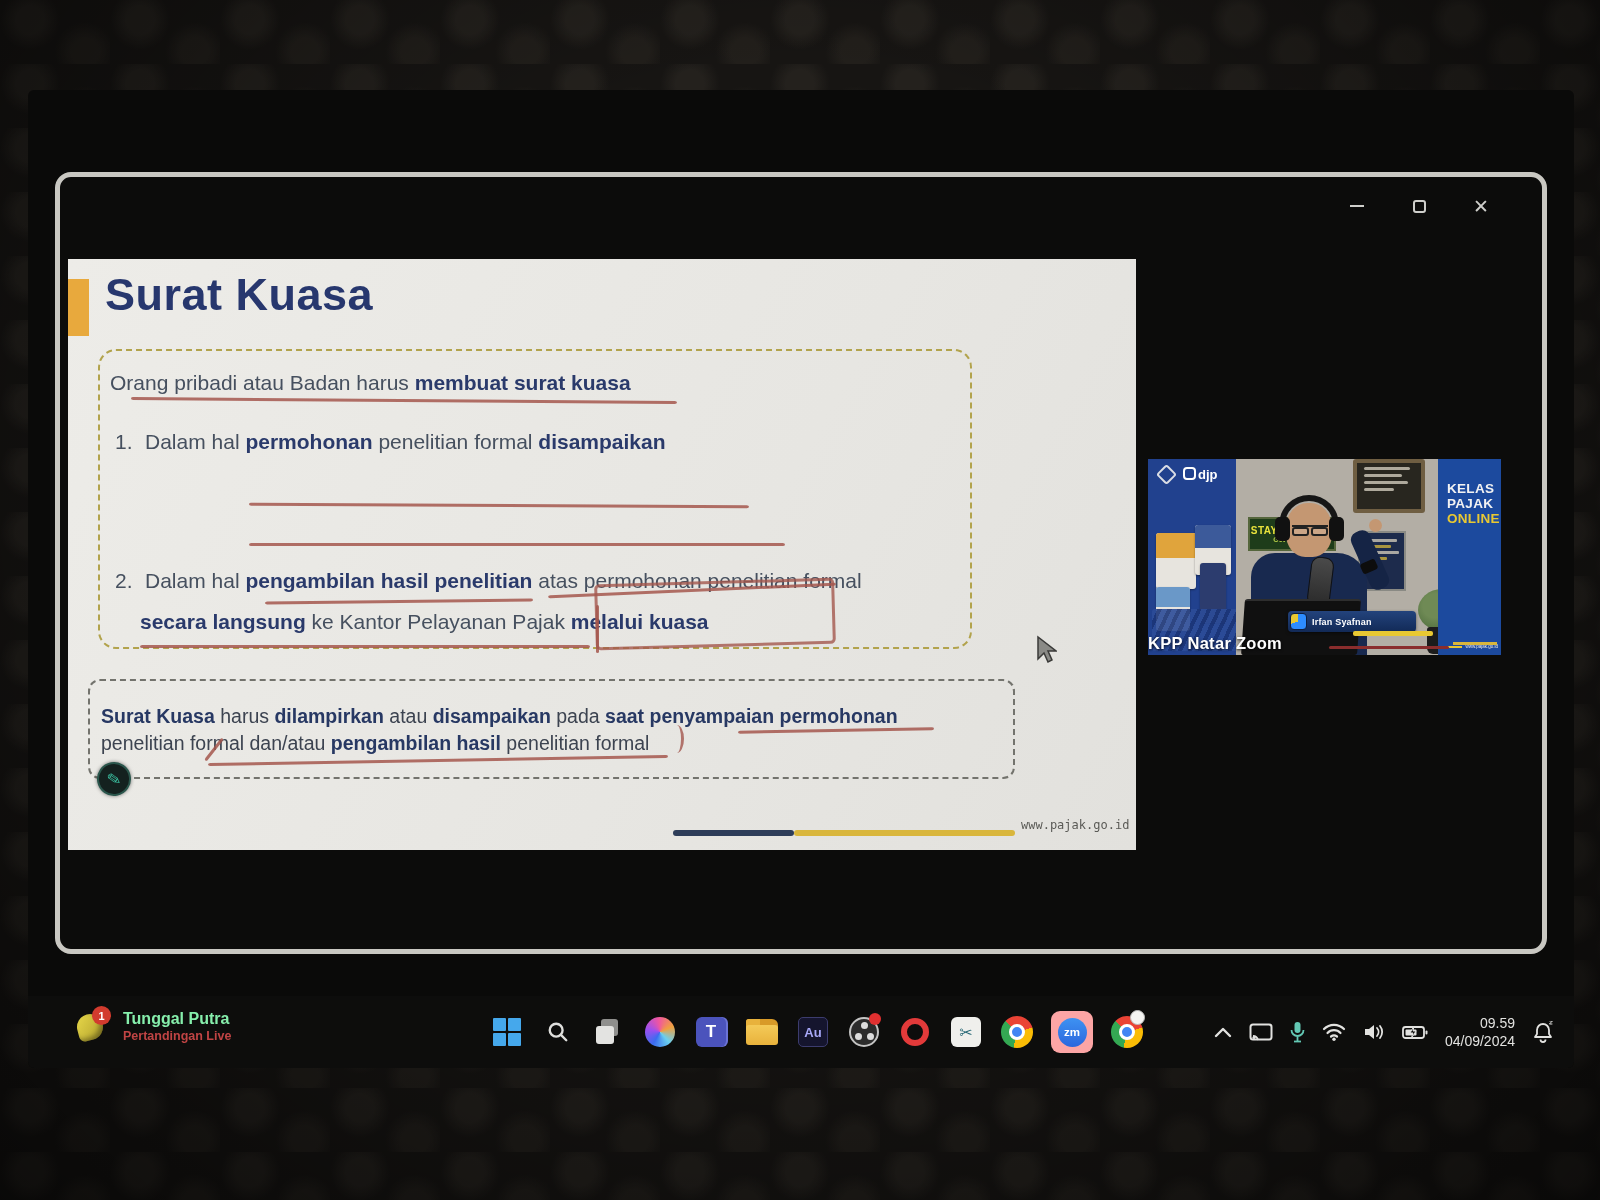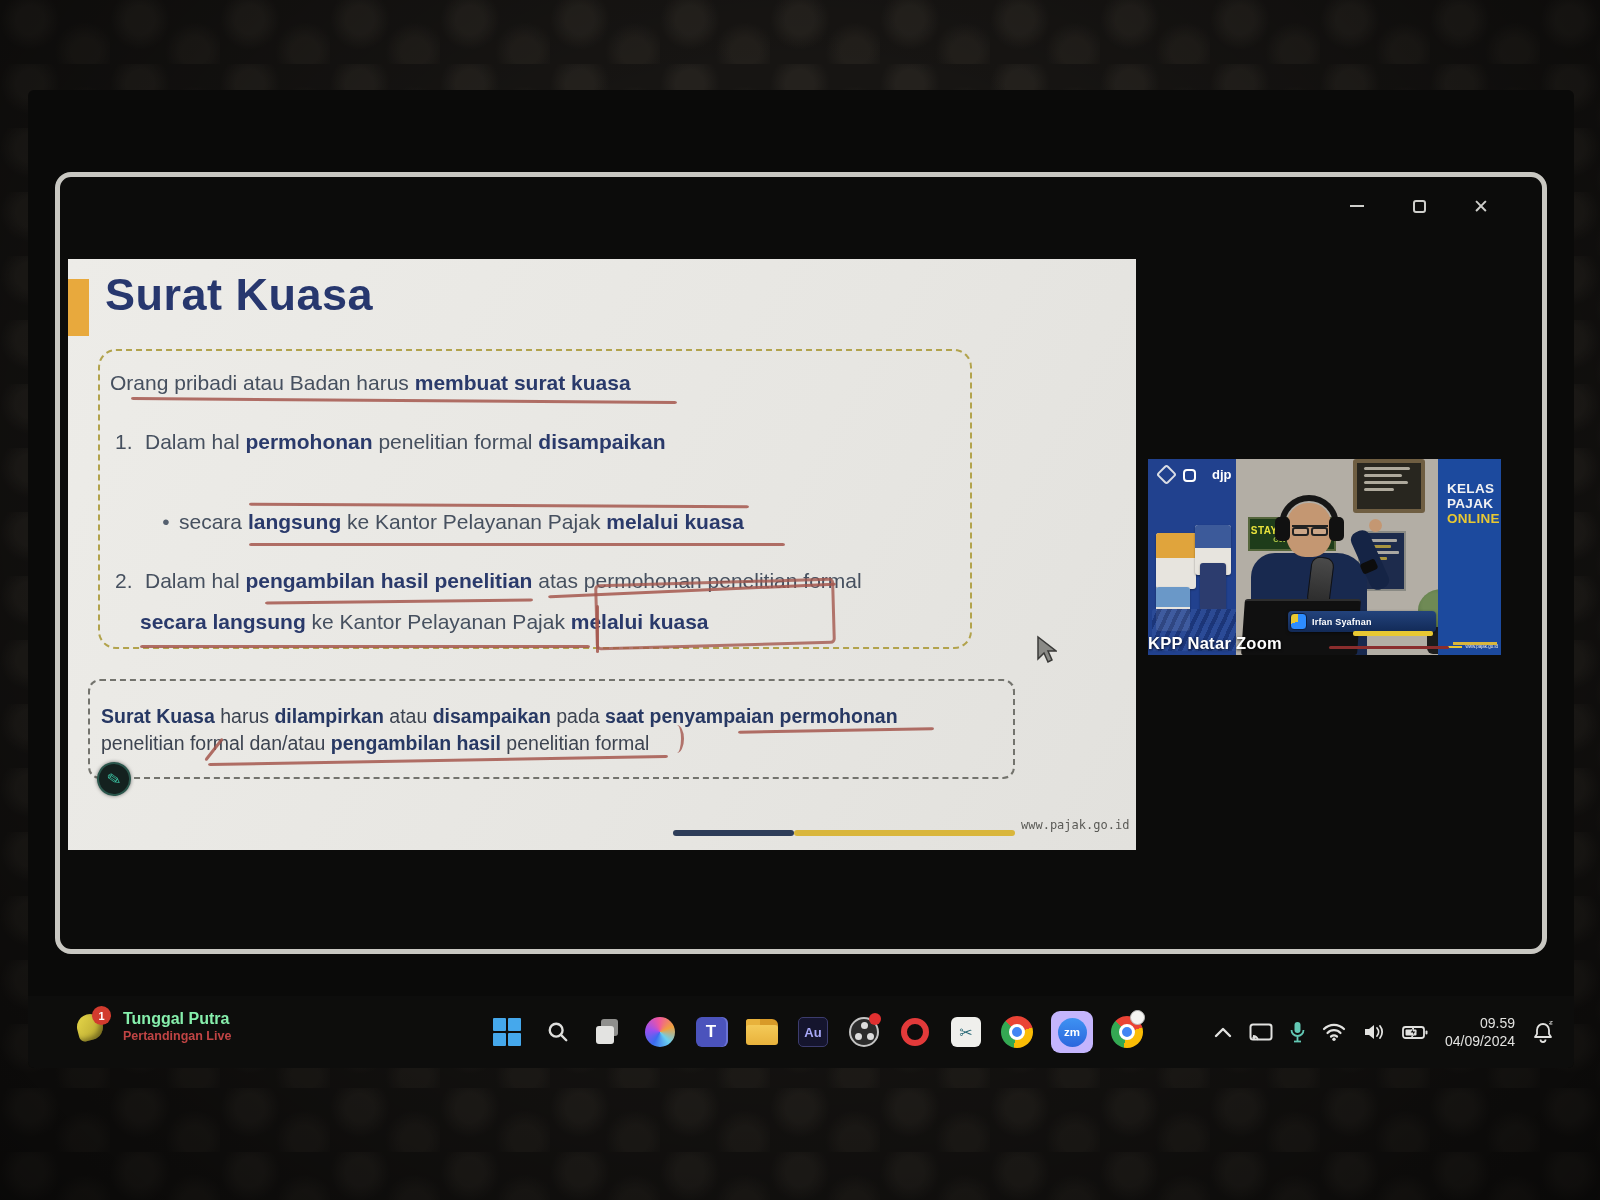--- a/index.html
+++ b/index.html
@@ -115,25 +115,25 @@
 
   .feed-banner{ position:absolute; right:0; top:0; width:63px; height:196px; background:#1c4a9e; padding-top:22px; }
   .feed-banner .bl{ color:#f2f2f2; font-weight:bold; font-size:13.5px; line-height:1.12; padding-left:9px; letter-spacing:.3px; }
   .feed-banner .bl.y{ color:#e8c832; }
   .banner-foot{ position:absolute; bottom:6px; left:4px; right:3px; display:flex; align-items:center; gap:3px; }
   .banner-foot .dash{ flex:1; height:2px; background:#e8c832; }
   .banner-foot .u{ color:#e8e8e8; font-size:4.5px; white-space:nowrap; }
 
   .feed-logos{ position:absolute; left:11px; top:8px; display:flex; align-items:center; gap:9px; z-index:5; }
   .emblem{ width:15px; height:15px; border:2px solid #eee; transform:rotate(45deg); border-radius:3px; opacity:.9; }
-  .djp-wrap{ display:flex; align-items:flex-end; gap:16px; }
+  .djp-wrap{ display:flex; align-items:flex-start; gap:2px; }
   .djp-sq{ width:13px; height:13px; border:2.5px solid #fff; border-radius:4px; }
   .djp-txt{ color:#fff; font-weight:bold; font-size:13px; }
 
-  .nametag{ position:absolute; left:140px; top:152px; width:148px; height:21px;
+  .nametag{ position:absolute; left:140px; top:152px; width:128px; height:21px;
     background:linear-gradient(180deg,#23437c,#122a57); border-radius:4px; display:flex; align-items:center; box-shadow:0 1px 3px rgba(0,0,0,.5); }
   .nt-logo{ width:17px; height:17px; margin-left:2px; border-radius:4px;
     background:conic-gradient(#2d8cff 0 70%, #e8c832 0 100%); border:1px solid #0d1e40; }
   .nt-text{ color:#fff; font-size:9px; font-weight:bold; margin-left:5px; letter-spacing:.2px; }
   .nt-bar{ position:absolute; left:205px; top:172px; width:80px; height:5px; background:#e8c832; border-radius:2px; }
   .feed-label{ position:absolute; left:0; bottom:2px; color:#fff; font-size:16.5px; font-weight:bold;
     text-shadow:0 1px 3px rgba(0,0,0,.8); letter-spacing:.3px; z-index:6; }
   .feed-redline{ position:absolute; right:52px; bottom:6px; width:120px; height:3px; background:#8a2d2d; border-radius:2px; }
   .feed-yellowline{ position:absolute; right:4px; bottom:10px; width:44px; height:3px; background:#d9b63c; }
 
@@ -182,21 +182,21 @@
   .snip{ width:30px; height:30px; background:#efefec; border-radius:6px; display:flex; align-items:center; justify-content:center;
     color:#2a6a78; font-size:16px; }
 
   .chrome{ position:relative; width:32px; height:32px; border-radius:50%;
     background:conic-gradient(from -45deg,#ea4335 0 33%,#fbbc05 0 66%,#34a853 0 100%); }
   .chrome .inner{ position:absolute; left:8px; top:8px; width:16px; height:16px; border-radius:50%;
     background:#4285f4; border:3px solid #fff; }
   .chrome .badge{ position:absolute; right:-2px; top:-6px; width:15px; height:15px; border-radius:50%;
     background:#f4f4f2; border:1px solid #bbb; }
 
-  .zoom-wrap{ width:42px; height:42px; background:#c4b5fd; border-radius:9px; display:flex; align-items:center; justify-content:center; }
+  .zoom-wrap{ width:42px; height:42px; background:#fca5a5; border-radius:9px; display:flex; align-items:center; justify-content:center; }
   .zoom-circ{ width:29px; height:29px; border-radius:50%; background:linear-gradient(180deg,#3e92f2,#2b67dd);
     color:#fff; font-weight:bold; font-size:11.5px; display:flex; align-items:center; justify-content:center; }
 
   .tray{ position:absolute; right:20px; top:0; height:72px; display:flex; align-items:center; gap:17px; color:#e2e2e0; }
   .tray svg{ display:block; }
   .tray .mic-ic{ color:#63c8b4; }
   .clock{ text-align:right; font-size:14px; line-height:1.3; color:#e2e2e0; cursor:default; }
 
   .search-glass{ width:22px; height:22px; }
 </style>
@@ -225,21 +225,20 @@
         <div class="slide-title">Surat Kuasa</div>
 
         <div class="dashed-box1"></div>
         <div class="dashed-box2"></div>
 
         <div class="sline" style="left:42px; top:112px;"><span>Orang pribadi atau Badan harus </span><b>membuat surat kuasa</b></div>
 
         <div class="sline" style="left:47px; top:171px;"><span class="num">1.</span><span>Dalam hal </span><b>permohonan</b><span> penelitian formal </span><b>disampaikan</b></div>
 
 
-        <div class="sline" style="left:85px; top:251px;"><span class="blt">•</span><span>secara </span><b>langsung</b><span> ke Kantor Pelayanan Pajak </span><b>melalui kuasa</b></div>
 
         <div class="sline" style="left:47px; top:310px;"><span class="num">2.</span><span>Dalam hal </span><b>pengambilan hasil penelitian</b><span> atas permohonan penelitian formal</span></div>
 
         <div class="sline" style="left:72px; top:351px;"><b>secara langsung</b><span> ke Kantor Pelayanan Pajak </span><b>melalui kuasa</b></div>
 
         <div class="b2line" style="left:33px; top:473px;"><span>penelitian formal dan/atau </span><b>pengambilan hasil</b><span> penelitian formal</span></div>
 
         <div class="b2line" style="left:33px; top:446px;"><b>Surat Kuasa</b><span> harus </span><b>dilampirkan</b><span> atau </span><b>disampaikan</b><span> pada </span><b>saat penyampaian permohonan</b></div>
 
         <div class="red-underline" style="left:63px; top:140px; width:546px; transform:rotate(.4deg);"></div>

